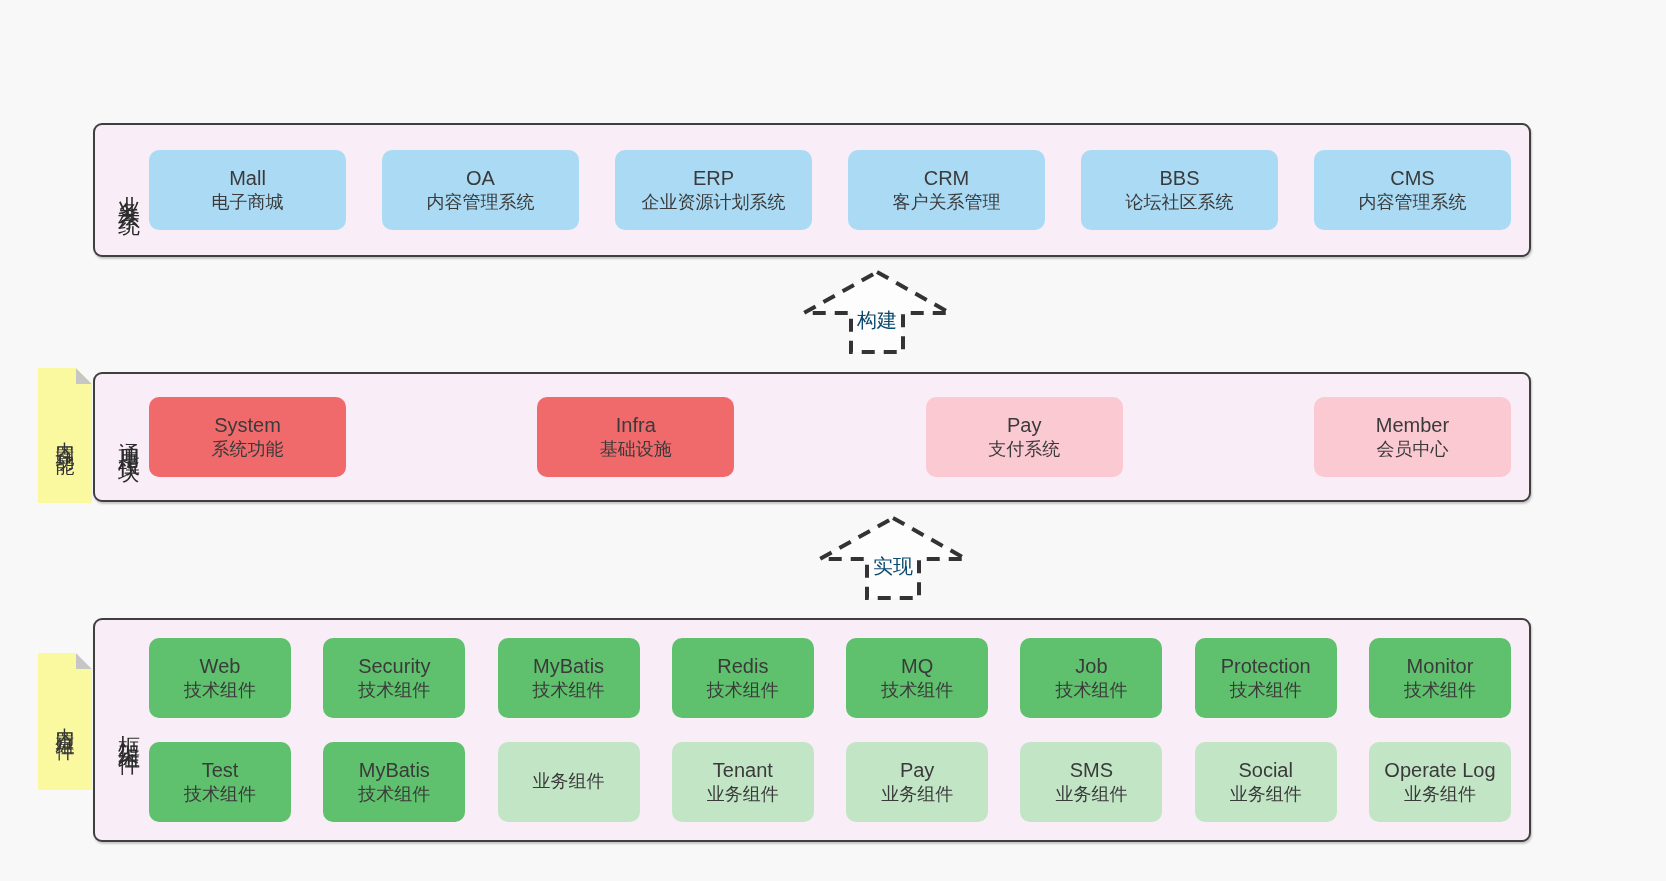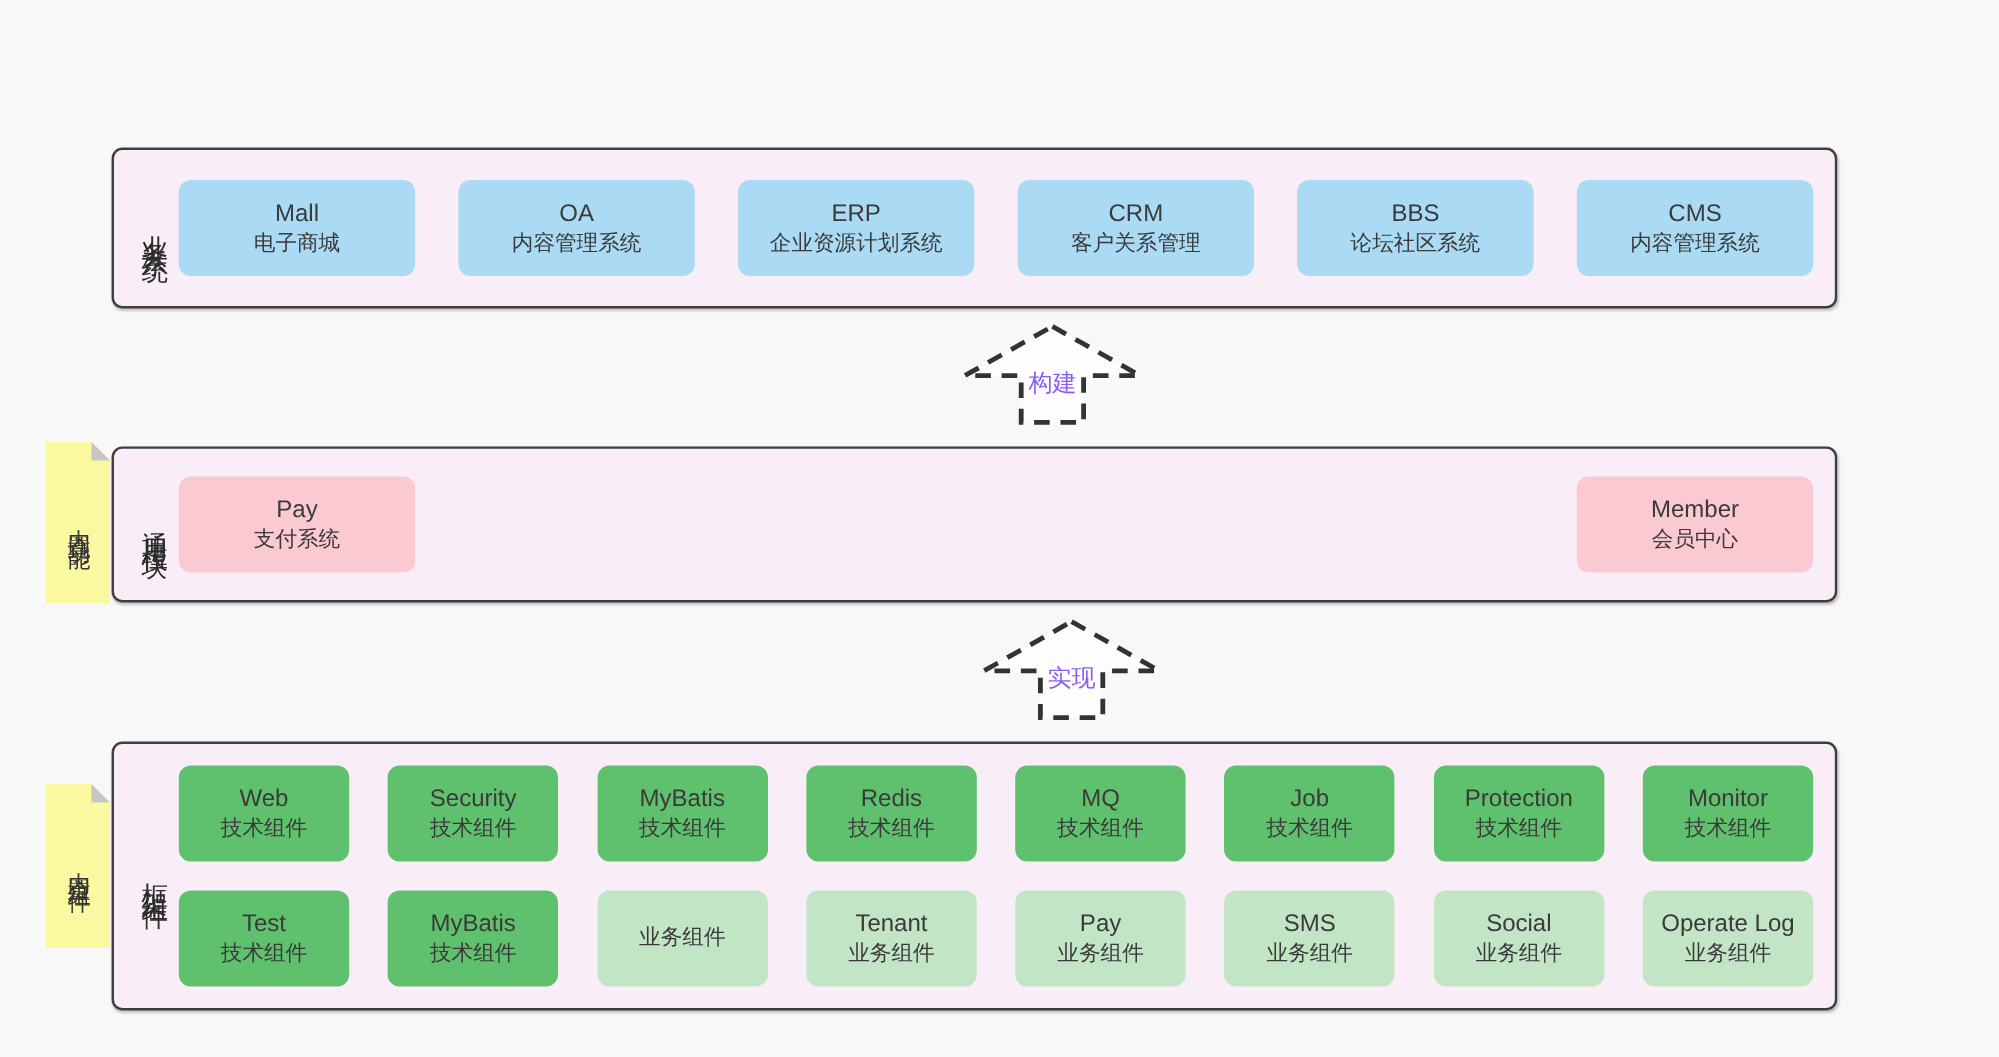--- a/index.html
+++ b/index.html
@@ -44,21 +44,21 @@
   .box.pink{background:var(--pink,#fac9d2)}
   .box.green{background:var(--green,#5fc16d)}
   .box.lightgreen{background:var(--light-green,#c2e5c6)}
   
   .arrow{position:absolute;width:170px;height:88px}
   #arrow-0{left:792px;top:268px}
   #arrow-1{left:808px;top:514px}
   .arrow svg{position:absolute;left:0;top:0;width:100%;height:100%;overflow:visible}
   .arrow-label{
     position:absolute;left:50%;top:41px;transform:translateX(-50%);
-    background:#fdfdfd;padding:0 3px;font-size:20px;color:#8b5cf6;line-height:1.15;white-space:nowrap;
+    background:#fdfdfd;padding:0 3px;font-size:20px;color:#0c4a6e;line-height:1.15;white-space:nowrap;
   }
   
   .note{
     position:absolute;left:38px;width:54px;
     background:var(--note-yellow,#fbf9a0);
     display:flex;align-items:center;justify-content:center;
     clip-path:polygon(0 0, calc(100% - 16px) 0, 100% 16px, 100% 100%, 0 100%);
   }
   #note-0{top:368px;height:135px}
   #note-1{top:653px;height:137px}
@@ -114,20 +114,28 @@
     <span class="arrow-label">构建</span>
   </div>
 
   <div class="note" id="note-0">
     <span class="fold"></span>
     <span class="note-text">内置功能</span>
   </div>
   <section class="band" id="band-1">
     <div class="band-label">通用模块</div>
     <div class="boxes cols6" id="boxes-1">
+        <div class="box red">
+          <span class="en">System</span>
+          <span class="zh">系统功能</span>
+        </div>
+        <div class="box red">
+          <span class="en">Infra</span>
+          <span class="zh">基础设施</span>
+        </div>
         <div class="box pink">
           <span class="en">Pay</span>
           <span class="zh">支付系统</span>
         </div>
         <div class="box pink">
           <span class="en">Member</span>
           <span class="zh">会员中心</span>
         </div>
       </div>
   </section>

